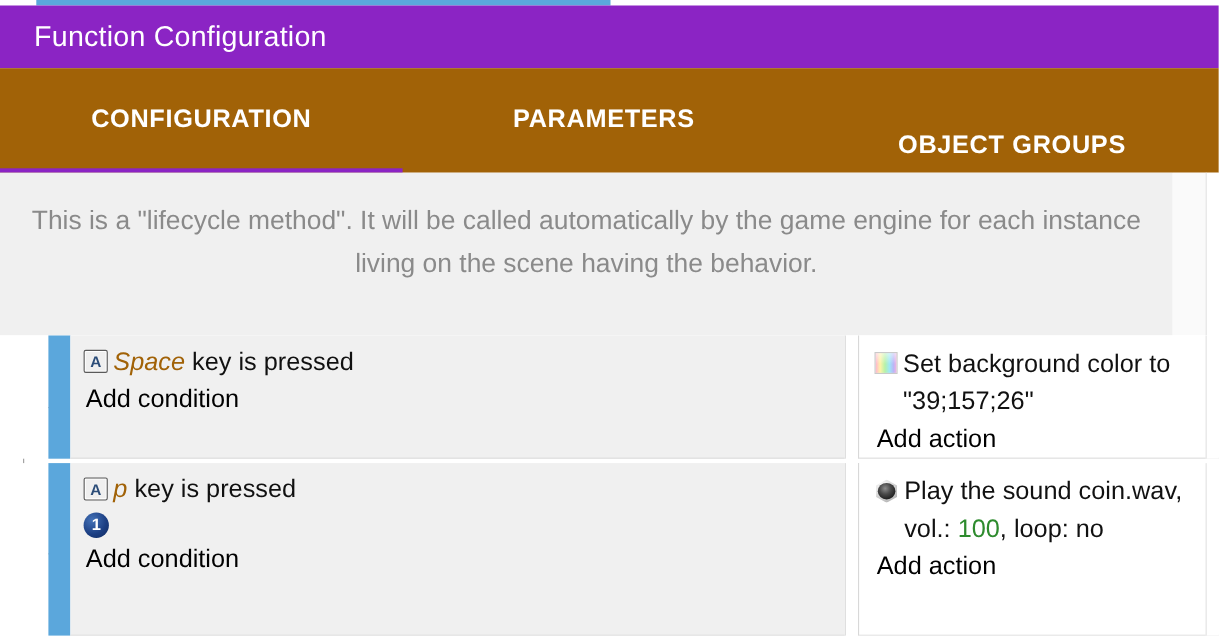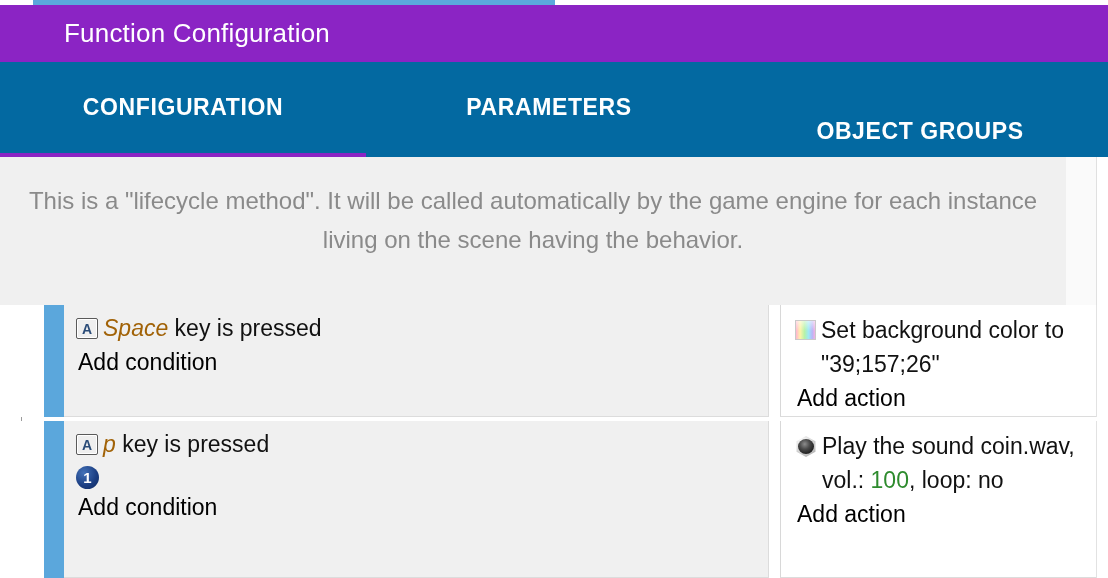--- a/index.html
+++ b/index.html
@@ -18,27 +18,27 @@
   }
 
   
   .titlebar {
     position: absolute; top: 5px; left: 0; width: 1108px; height: 57px;
     background: #8B24C4;
     display: flex; align-items: center;
   }
   .titlebar .title {
     color: #ffffff; font-size: 26px; font-weight: 400;
-    letter-spacing: 0.2px; padding-left: 31px; margin-left: 33px;
+    letter-spacing: 0.2px; padding-left: 31px;
   }
 
   
   .tabbar {
     position: absolute; top: 62px; left: 0; width: 1108px; height: 95px;
-    background: #0369a1;
+    background: #a16207;
   }
   .tabs {
     position: absolute; top: 0; left: 0; width: 1108px; height: 91px;
     display: flex; align-items: center;
   }
   .tab {
     height: 91px; display: flex; align-items: center; justify-content: center;
     color: #ffffff; font-size: 23px; font-weight: bold; letter-spacing: 0.6px;
     cursor: pointer; user-select: none;
   }

